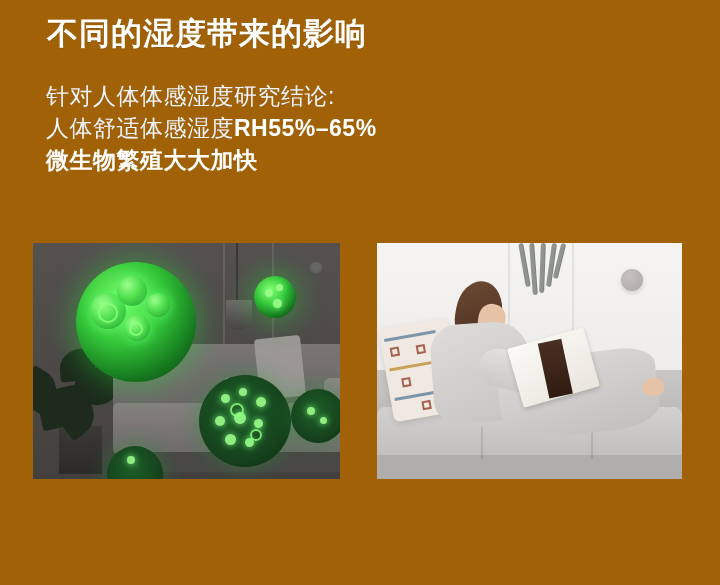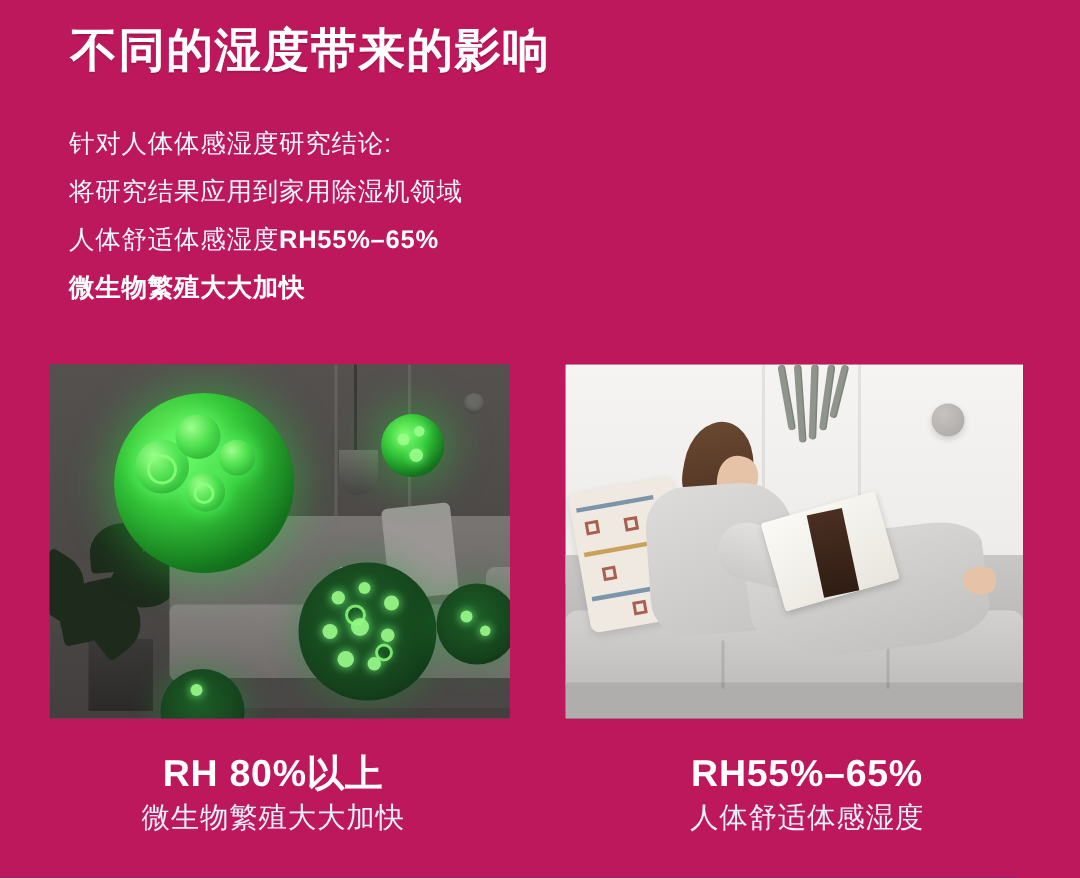--- a/index.html
+++ b/index.html
@@ -3,32 +3,32 @@
 <meta charset="utf-8">
 <style>
   * { margin:0; padding:0; box-sizing:border-box; }
   html,body { width:720px; height:585px; }
   body {
     background:#1449c0;
     font-family:"Liberation Sans","DejaVu Sans",sans-serif;
     overflow:hidden;
     position:relative;
   }
-  .poster { position:relative; width:720px; height:585px; background:#be185d; }
+  .poster { position:relative; width:720px; height:585px; background:#a16207; }
 
   
   .headline {
     position:absolute; left:47px; top:16px;
     font-size:31px; font-weight:700; color:#ffffff;
     letter-spacing:1px; line-height:1.15;
     text-shadow:0 1px 0 rgba(0,0,0,.12);
   }
   .body-block { position:absolute; left:46px; top:80px; width:560px; }
   .body-line {
-    color:#f0f4ff; font-size:17px; line-height:32px;
+    color:#f0f4ff; font-size:23px; line-height:32px;
     letter-spacing:.5px; white-space:nowrap;
   }
   .body-line.b { font-weight:700; color:#ffffff; }
   .body-line .strong { font-weight:700; color:#ffffff; }
 
   
   .panels { position:absolute; left:0; top:243px; width:720px; height:236px; }
   .panel {
     position:absolute; top:0; height:236px; overflow:hidden;
     border:0; background:#555;
@@ -171,21 +171,20 @@
 </style>
 </head>
 <body>
 
 <div class="poster">
 
   <div class="headline">不同的湿度带来的影响</div>
 
   <div class="body-block">
     <div class="body-line">针对人体体感湿度研究结论:</div>
-    <div class="body-line">将研究结果应用到家用除湿机领域</div>
     <div class="body-line"><span>人体舒适体感湿度</span><span class="strong">RH55%–65%</span></div>
     <div class="body-line b">微生物繁殖大大加快</div>
   </div>
 
   <div class="panels">
 
     <div class="panel panel-left">
       <div class="room-dark">
         <div class="wall-dark"></div>
         <div class="wall-seam" style="left:62%"></div>
@@ -295,24 +294,14 @@
             <div class="pg"></div>
             <div class="sp"></div>
           </div>
         </div>
       </div>
     </div>
 
   </div>
 
 
-  <div class="captions">
-    <div class="cap cap-left">
-      <div class="cap-title">RH 80%以上</div>
-      <div class="cap-sub">微生物繁殖大大加快</div>
-    </div>
-    <div class="cap cap-right">
-      <div class="cap-title">RH55%–65%</div>
-      <div class="cap-sub">人体舒适体感湿度</div>
-    </div>
-  </div>
 
 </div>
 
 </body></html>

